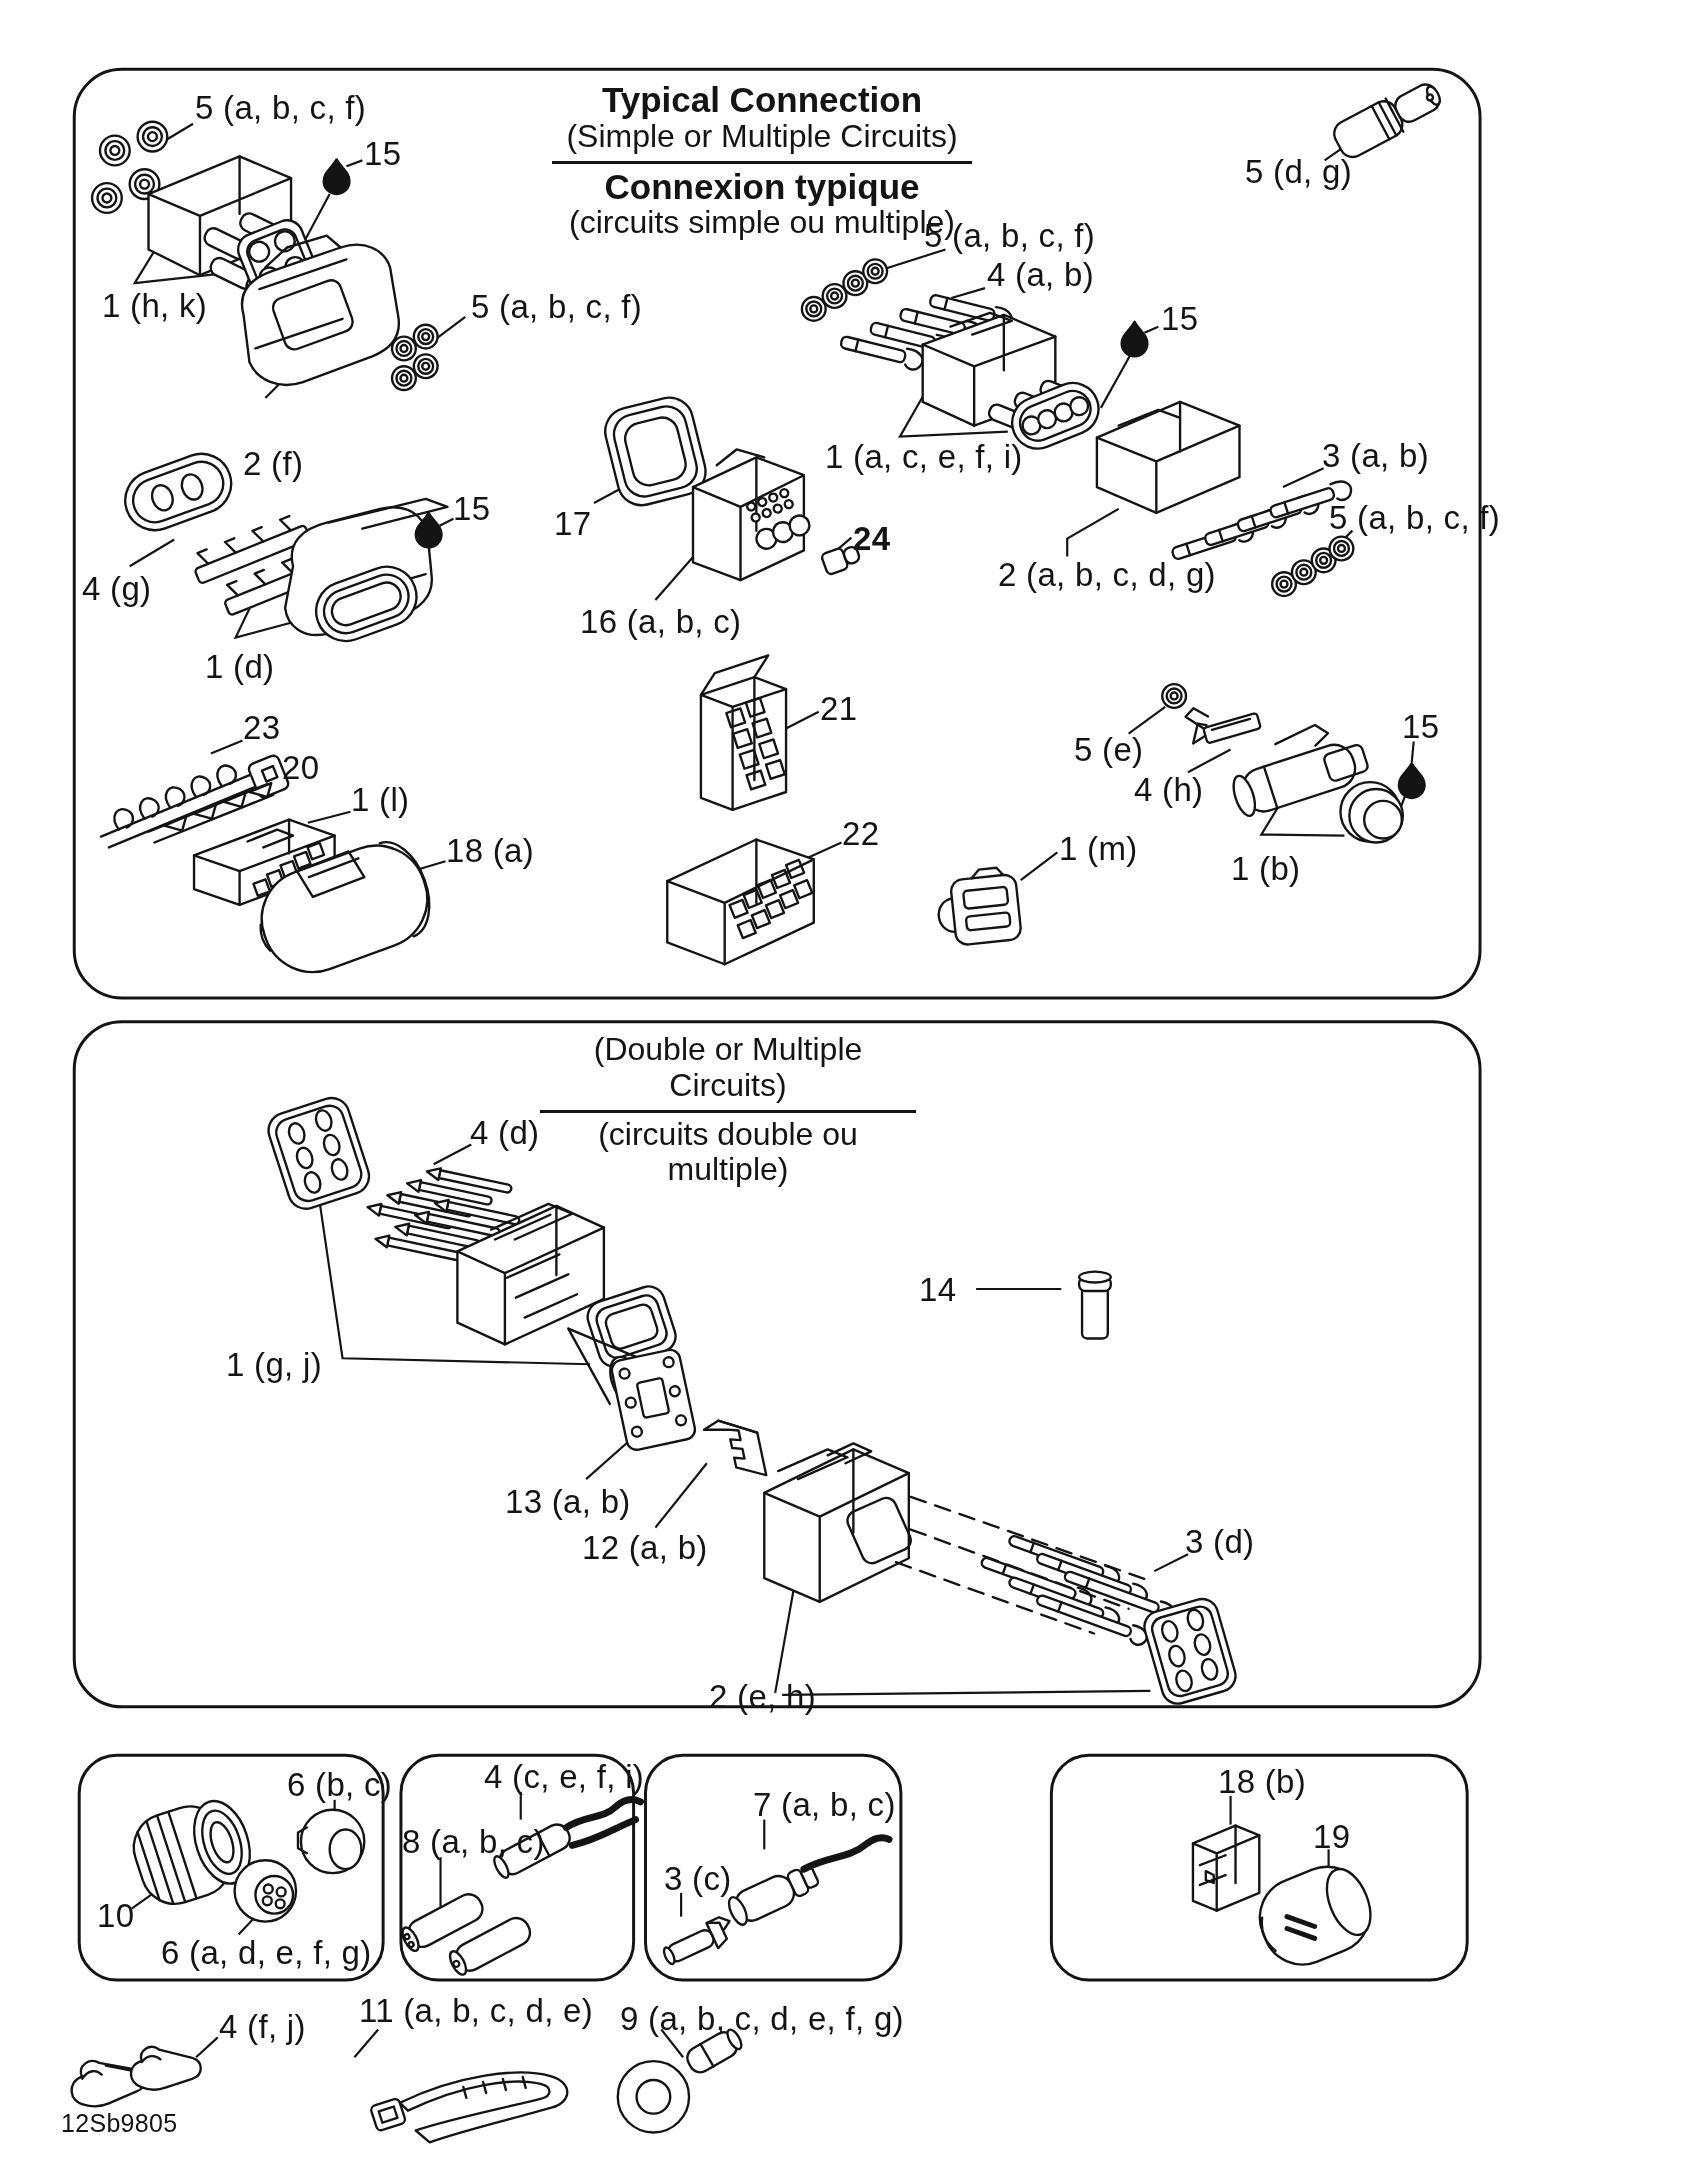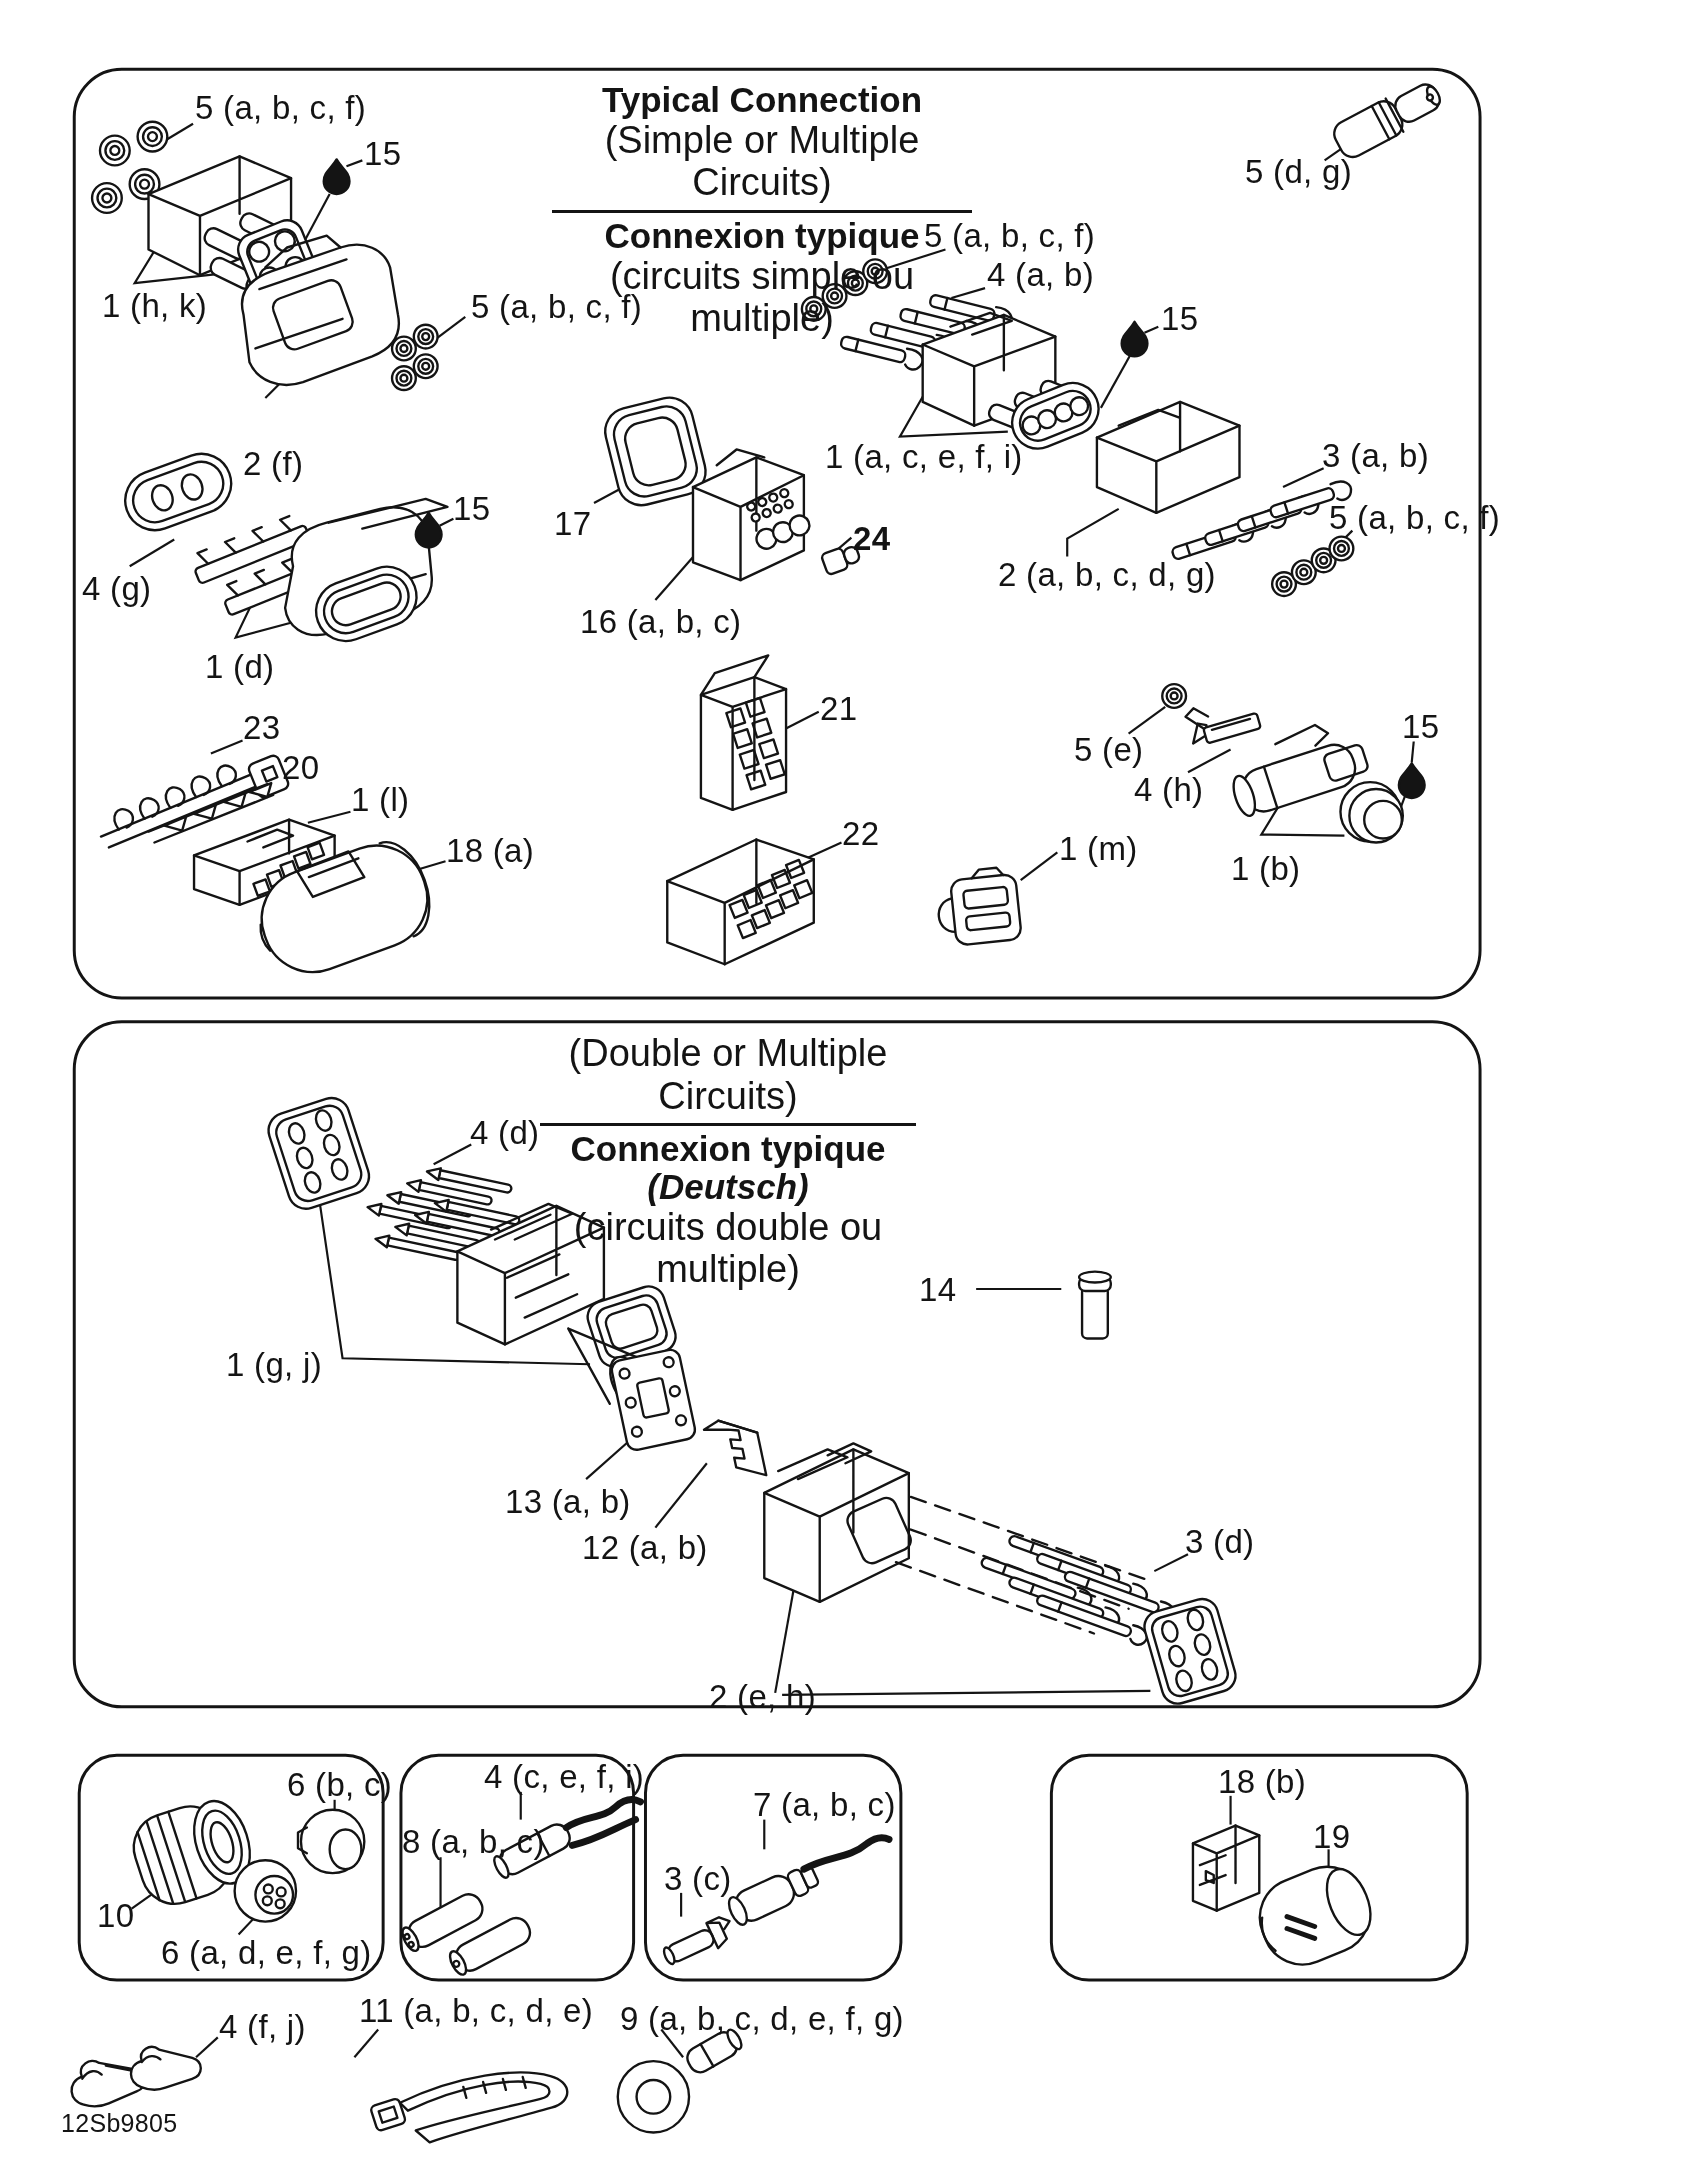--- a/index.html
+++ b/index.html
@@ -3,21 +3,21 @@
 <meta charset="utf-8">
 <style>
   html,body{margin:0;padding:0;background:#fff;}
   #page{position:relative;width:1683px;height:2178px;background:#fff;overflow:hidden;
         font-family:"Liberation Sans","DejaVu Sans",sans-serif;color:#141414;}
   svg.art{position:absolute;left:0;top:0;}
   .lbl{position:absolute;font-size:33px;letter-spacing:0.3px;white-space:nowrap;line-height:1;}
   .code{font-size:25px;}
   .titleblock{position:absolute;text-align:center;}
   .t1{font-size:35px;font-weight:bold;line-height:1.08;}
-  .t2{font-size:38px;line-height:1.12;}
+  .t2{font-size:32px;line-height:1.12;}
   .rule{border-top:3px solid #141414;margin:6px 0 4px 0;}
   .bi{font-style:italic;font-weight:bold;}
   .b{font-weight:bold;}
 </style>
 </head>
 <body>
 
 <div id="page">
 
 <svg class="art" width="1683" height="2178" viewBox="0 0 1700 2200">
@@ -568,21 +568,20 @@
     <div class="t1">Typical Connection</div>
     <div class="t2">(Simple or Multiple Circuits)</div>
     <div class="rule"></div>
     <div class="t1">Connexion typique</div>
     <div class="t2">(circuits simple ou multiple)</div>
   </div>
 
   <div class="titleblock" style="left:540px;top:1032px;width:376px;">
     <div class="t2">(Double or Multiple Circuits)</div>
     <div class="rule"></div>
-    <div class="t1"><span class="b">Connexion typique </span><span class="bi">(Deutsch)</span></div>
     <div class="t2">(circuits double ou multiple)</div>
   </div>
 
   <div class="lbl" style="left:195px;top:91px;">5 (a, b, c, f)</div>
   <div class="lbl" style="left:364px;top:137px;">15</div>
   <div class="lbl" style="left:102px;top:289px;">1 (h, k)</div>
   <div class="lbl" style="left:243px;top:399px;margin-top:48px;">2 (f)</div>
   <div class="lbl" style="left:471px;top:290px;">5 (a, b, c, f)</div>
   <div class="lbl" style="left:1245px;top:155px;">5 (d, g)</div>
   <div class="lbl" style="left:924px;top:219px;">5 (a, b, c, f)</div>

